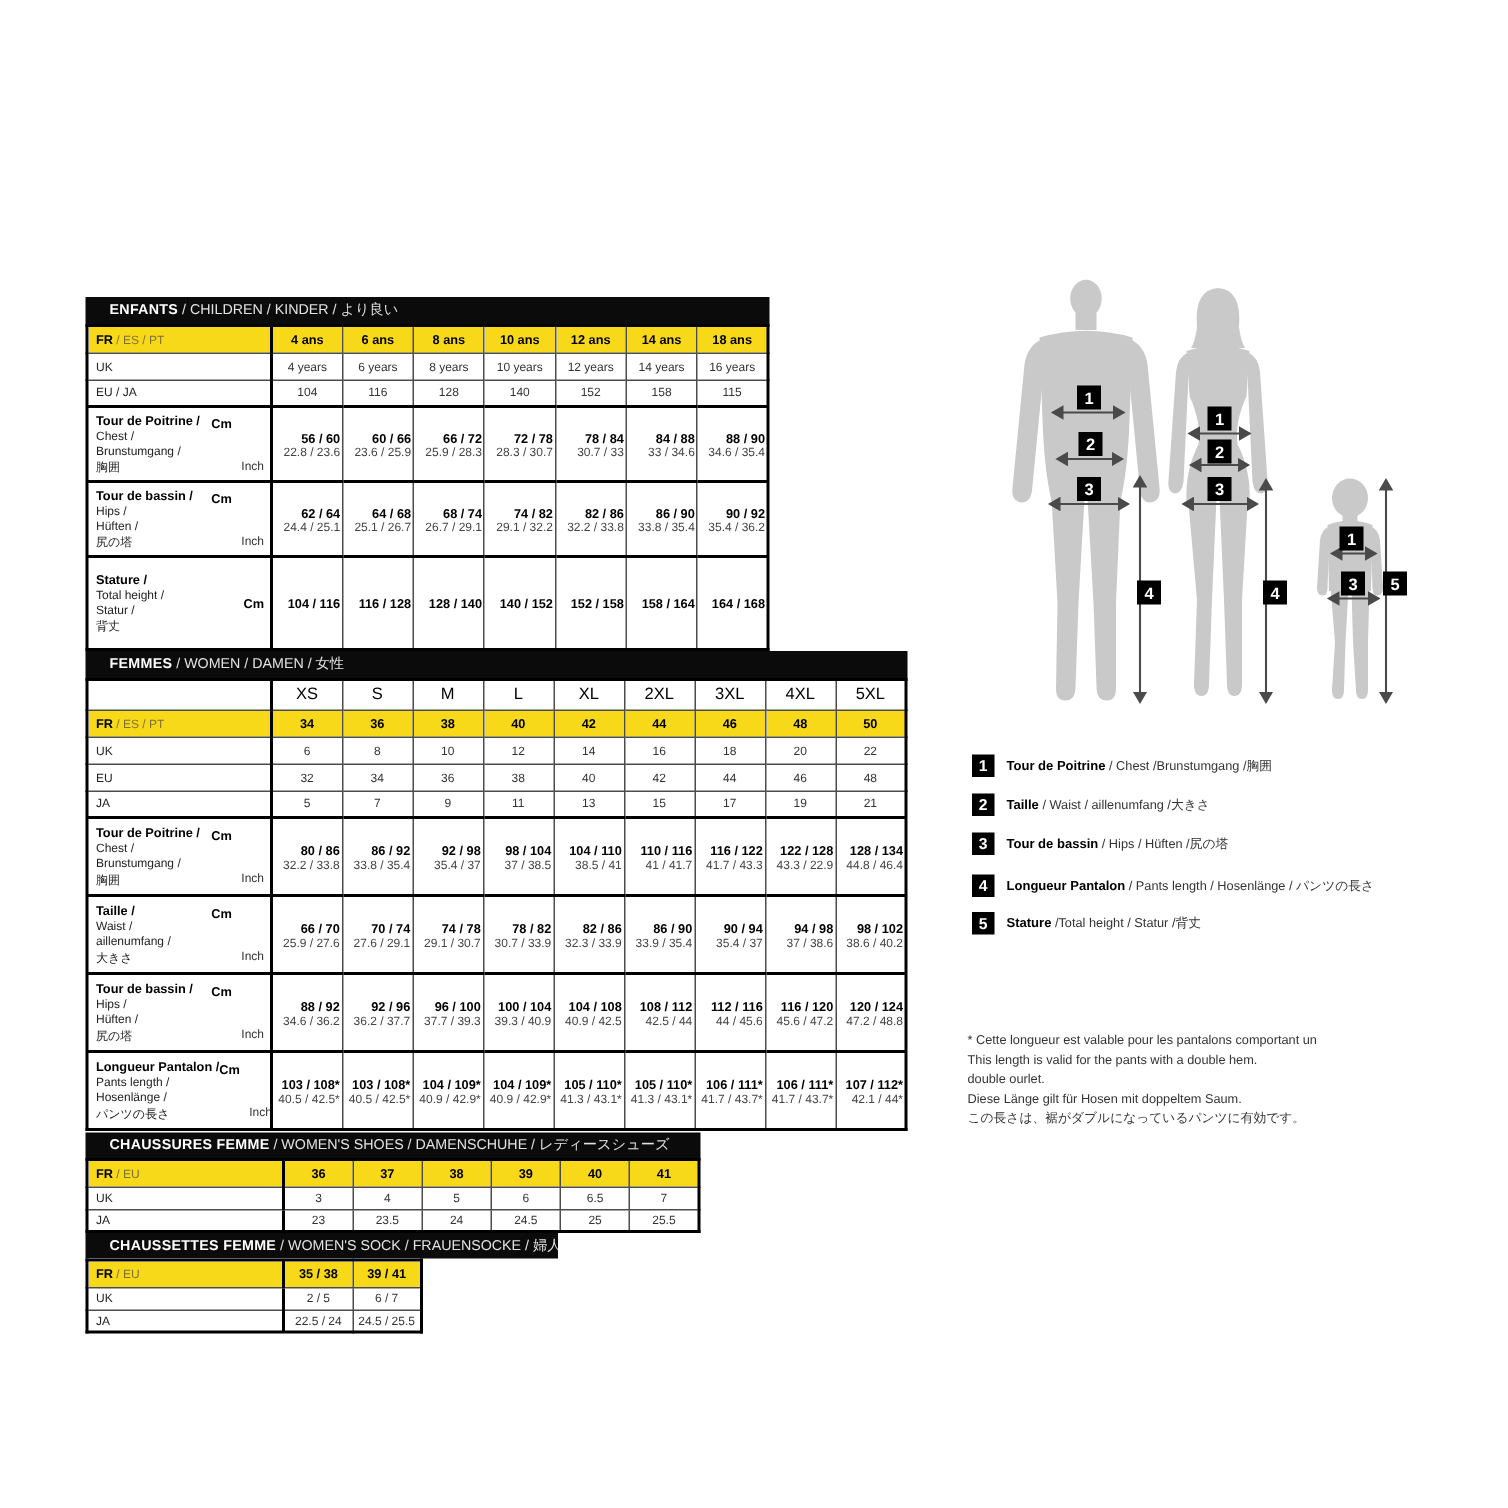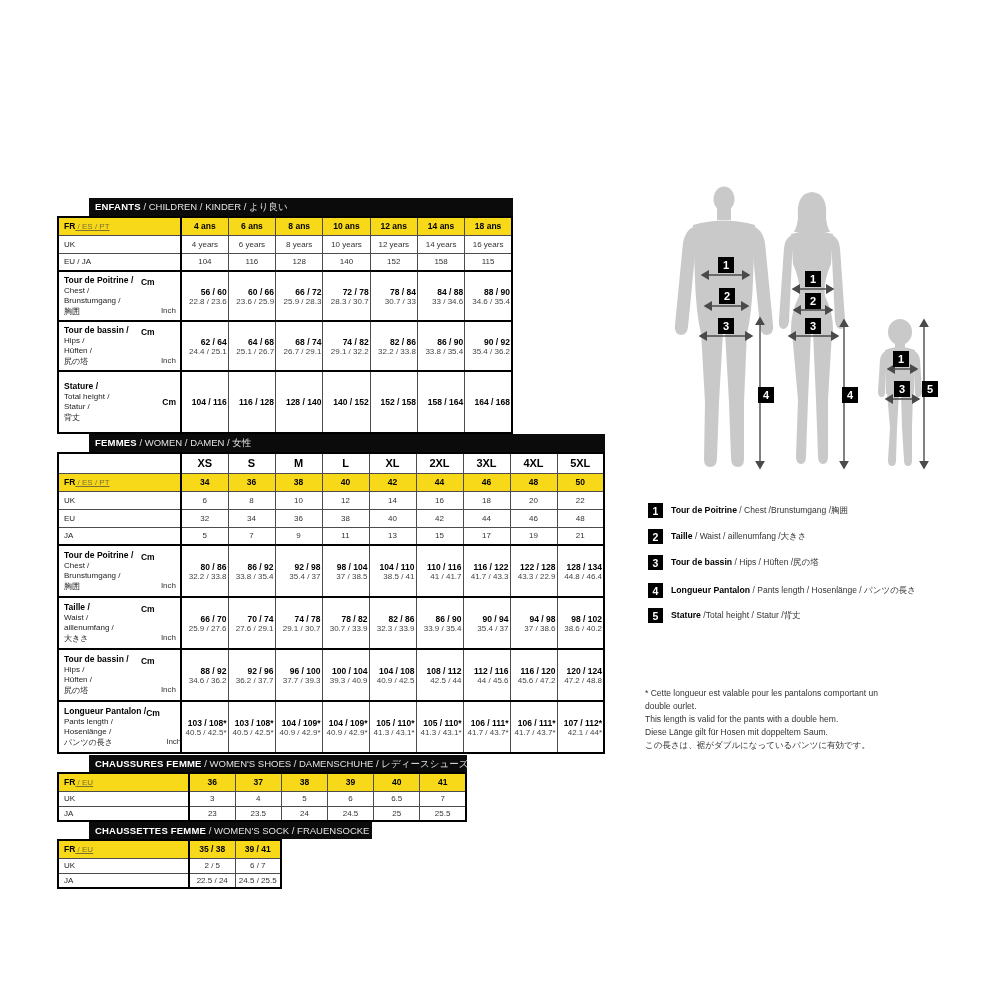--- a/index.html
+++ b/index.html
@@ -5,21 +5,21 @@
   html,body{margin:0;padding:0;background:#fff;}
   body{width:1005px;height:1005px;position:relative;font-family:"Liberation Sans",sans-serif;color:#111;}
   .canvas{position:absolute;left:0;top:0;width:1005px;height:1005px;background:#fff;overflow:hidden;}
   .abs{position:absolute;}
 
   
   .title{position:absolute;left:55px;top:168px;font-size:16px;white-space:nowrap;color:#1a1a1a;}
   .title .tb{font-weight:bold;font-size:17.5px;letter-spacing:.2px;}
 
   
-  .bar{background:#0b0b0b;color:#fff;height:18px;line-height:18px;padding-left:6px;font-size:9.5px;white-space:nowrap;overflow:hidden;margin-left:32px;}
+  .bar{background:#0b0b0b;color:#fff;height:18px;line-height:18px;padding-left:16px;font-size:9.5px;white-space:nowrap;overflow:hidden;}
   .bar .bar-bold{font-weight:bold;letter-spacing:.2px;}
   .bar .bar-rest{color:#e2e2e2;}
   .compactwrap .bar{height:17px;line-height:17px;}
 
   
   table.szt{border-collapse:collapse;table-layout:fixed;width:100%;background:#fff;border:2px solid #000;}
   table.szt td{border:1px solid #4c4c4c;overflow:hidden;padding:0;vertical-align:middle;}
   td.lab,td.mlab{border-right:2px solid #000 !important;}
   tr.tr-measure td,tr.tr-measure1 td{border-top:2px solid #000;}
 
@@ -29,24 +29,24 @@
   .t-femmes tr{height:18px}
   .t-femmes tr.tr-sizes{height:20px}
   .t-femmes tr.tr-measure{height:52px}
   .compact tr{height:15px}
   .compact tr.tr-yellow{height:18px}
 
   .lab{text-align:left;padding:2px 3px 2px 5px !important;font-size:8px;color:#222;}
   .lab .lb{font-weight:bold;font-size:8.5px;color:#000;}
   .lab .lr{color:#555;}
   .yellow{background:var(--accent,#F8D91A);}
-  td.lab.yellow .lr{color:#7d7030;text-decoration:underline;}
+  td.lab.yellow .lr{color:#7d7030;}
   .v{text-align:center;font-size:8px;color:#333;}
   .vb{font-weight:bold;font-size:8.5px;color:#000;}
-  .szh{font-weight:bold;font-size:11px;text-align:center;color:#000;margin-top:33px;}
+  .szh{font-weight:normal;font-size:11px;text-align:center;color:#000;margin-top:33px;}
 
   .mwrap{display:flex;justify-content:space-between;height:100%;box-sizing:border-box;padding:3px 4px 3px 5px;}
   .mlines div{line-height:10.5px;white-space:nowrap;}
   .l0{font-weight:bold;font-size:8.5px;color:#000;}
   .ln{font-size:8px;color:#222;}
   .uwrap{display:flex;flex-direction:column;justify-content:space-between;align-items:flex-start;padding:2px 0;}
   .uwrap.c{justify-content:center;}
   .ucm{font-weight:bold;font-size:8.5px;color:#000;}
   .uin{font-size:8px;color:#333;margin-left:20px;}
   .vwrap{display:flex;flex-direction:column;justify-content:space-between;align-items:flex-end;height:100%;box-sizing:border-box;padding:5px 1px;}
@@ -797,19 +797,19 @@
     <span class="lbadge">4</span>
     <span class="ltext"><b>Longueur Pantalon</b><span> / Pants length / Hosenlänge / パンツの長さ</span></span>
   </div>
   <div class="legend-item" style="top:608px;">
     <span class="lbadge">5</span>
     <span class="ltext"><b>Stature</b><span> /Total height  / Statur /背丈</span></span>
   </div>
 
   <div class="footnote">
     <div>* Cette longueur est valable pour les pantalons comportant un</div>
+    <div>This length is valid for the pants with a double hem.</div>
     <div>double ourlet.</div>
-    <div>This length is valid for the pants with a double hem.</div>
     <div>Diese Länge gilt für Hosen mit doppeltem Saum.</div>
     <div>この長さは、裾がダブルになっているパンツに有効です。</div>
   </div>
 
 </div>
 
 </body></html>

